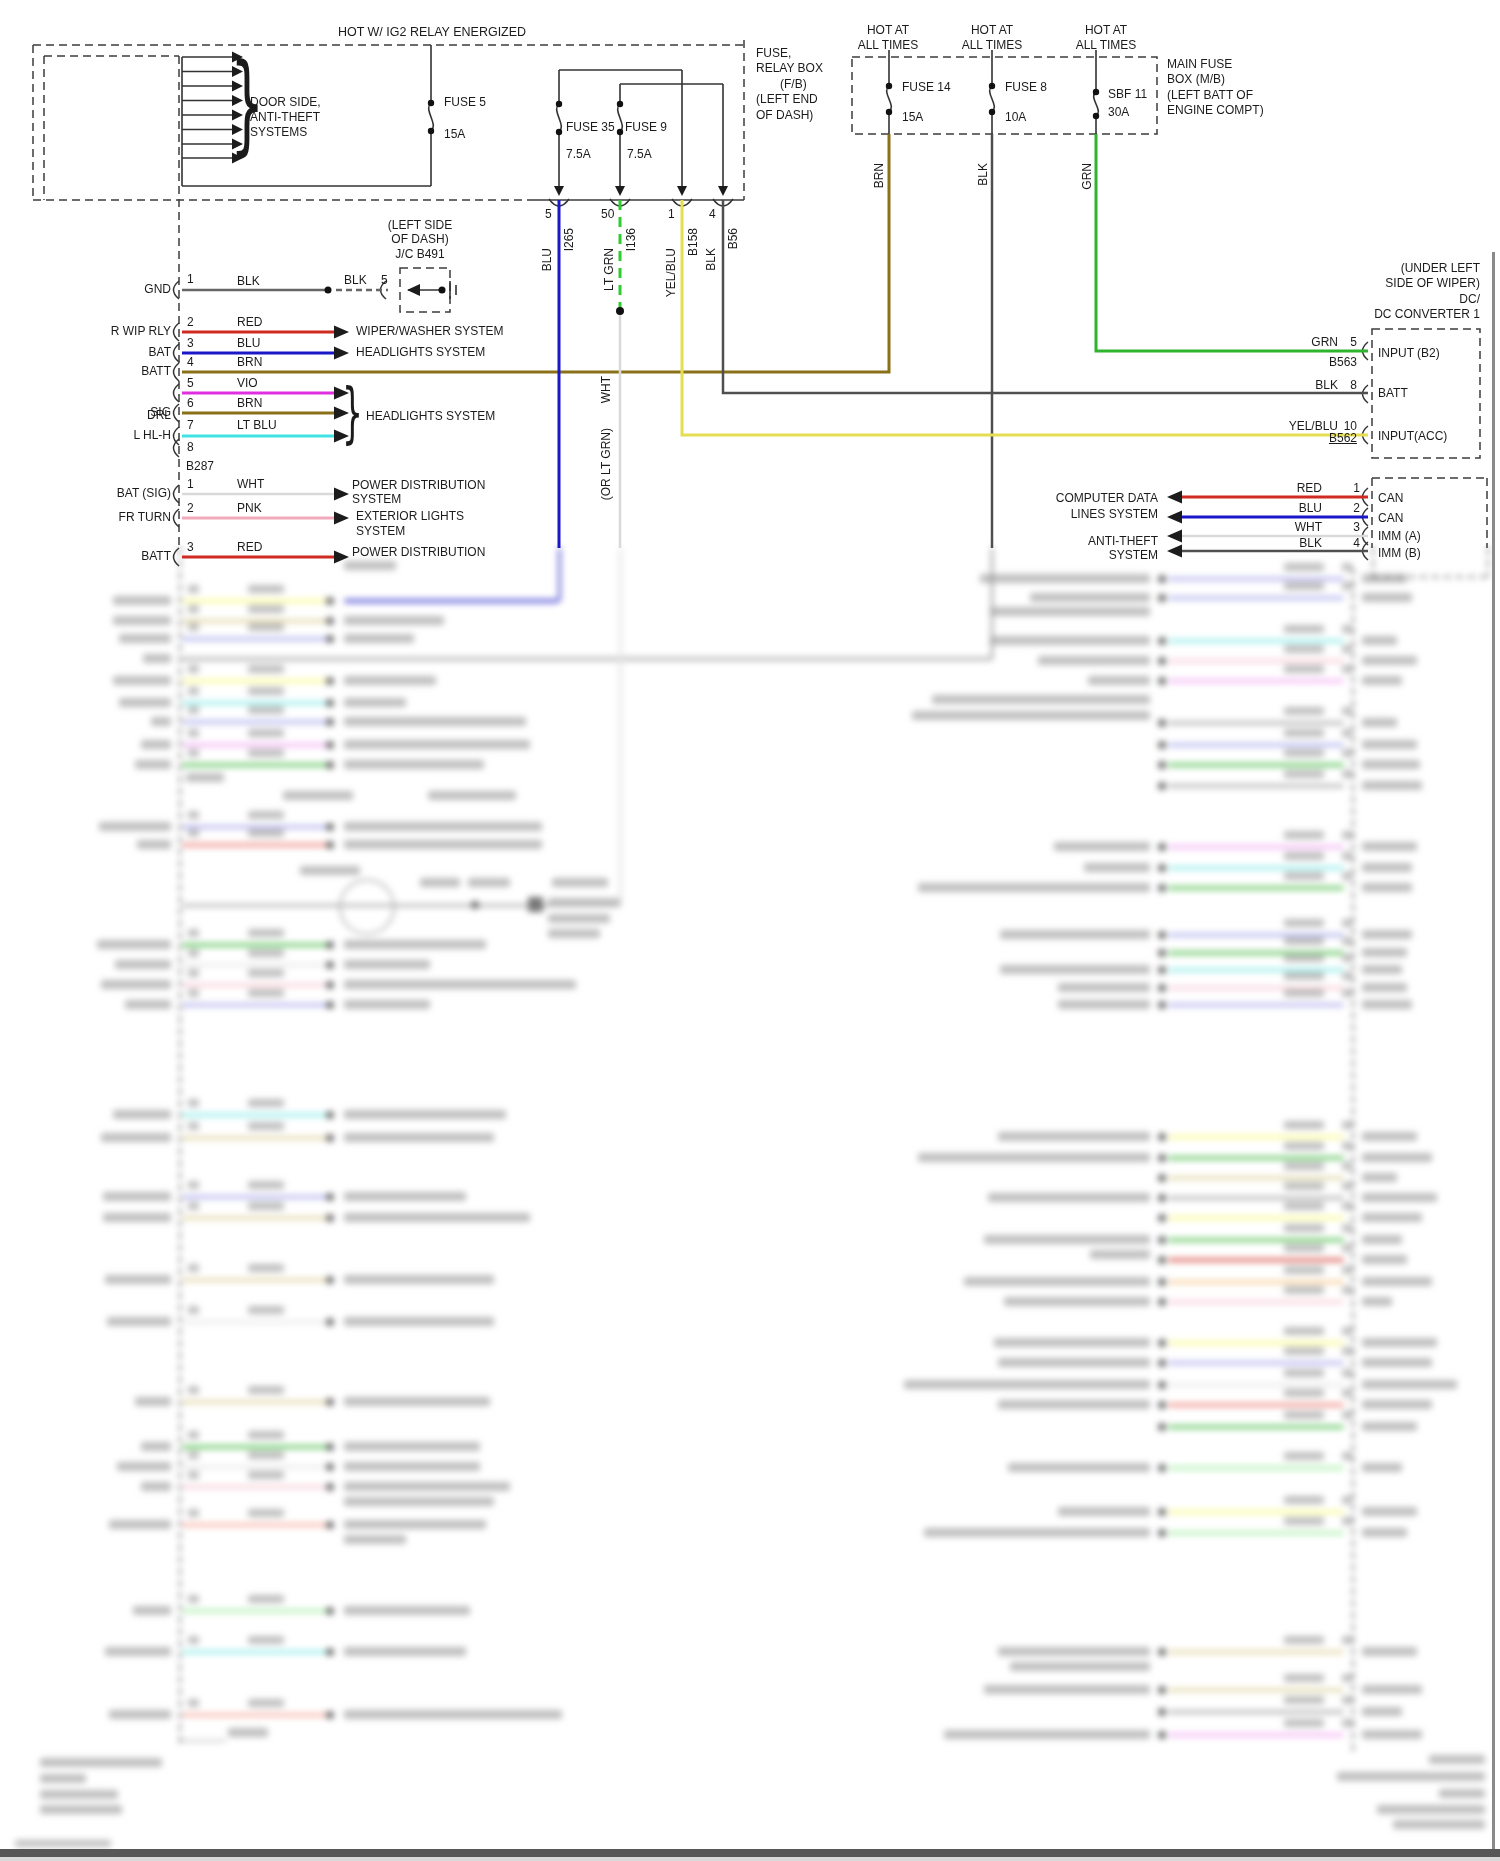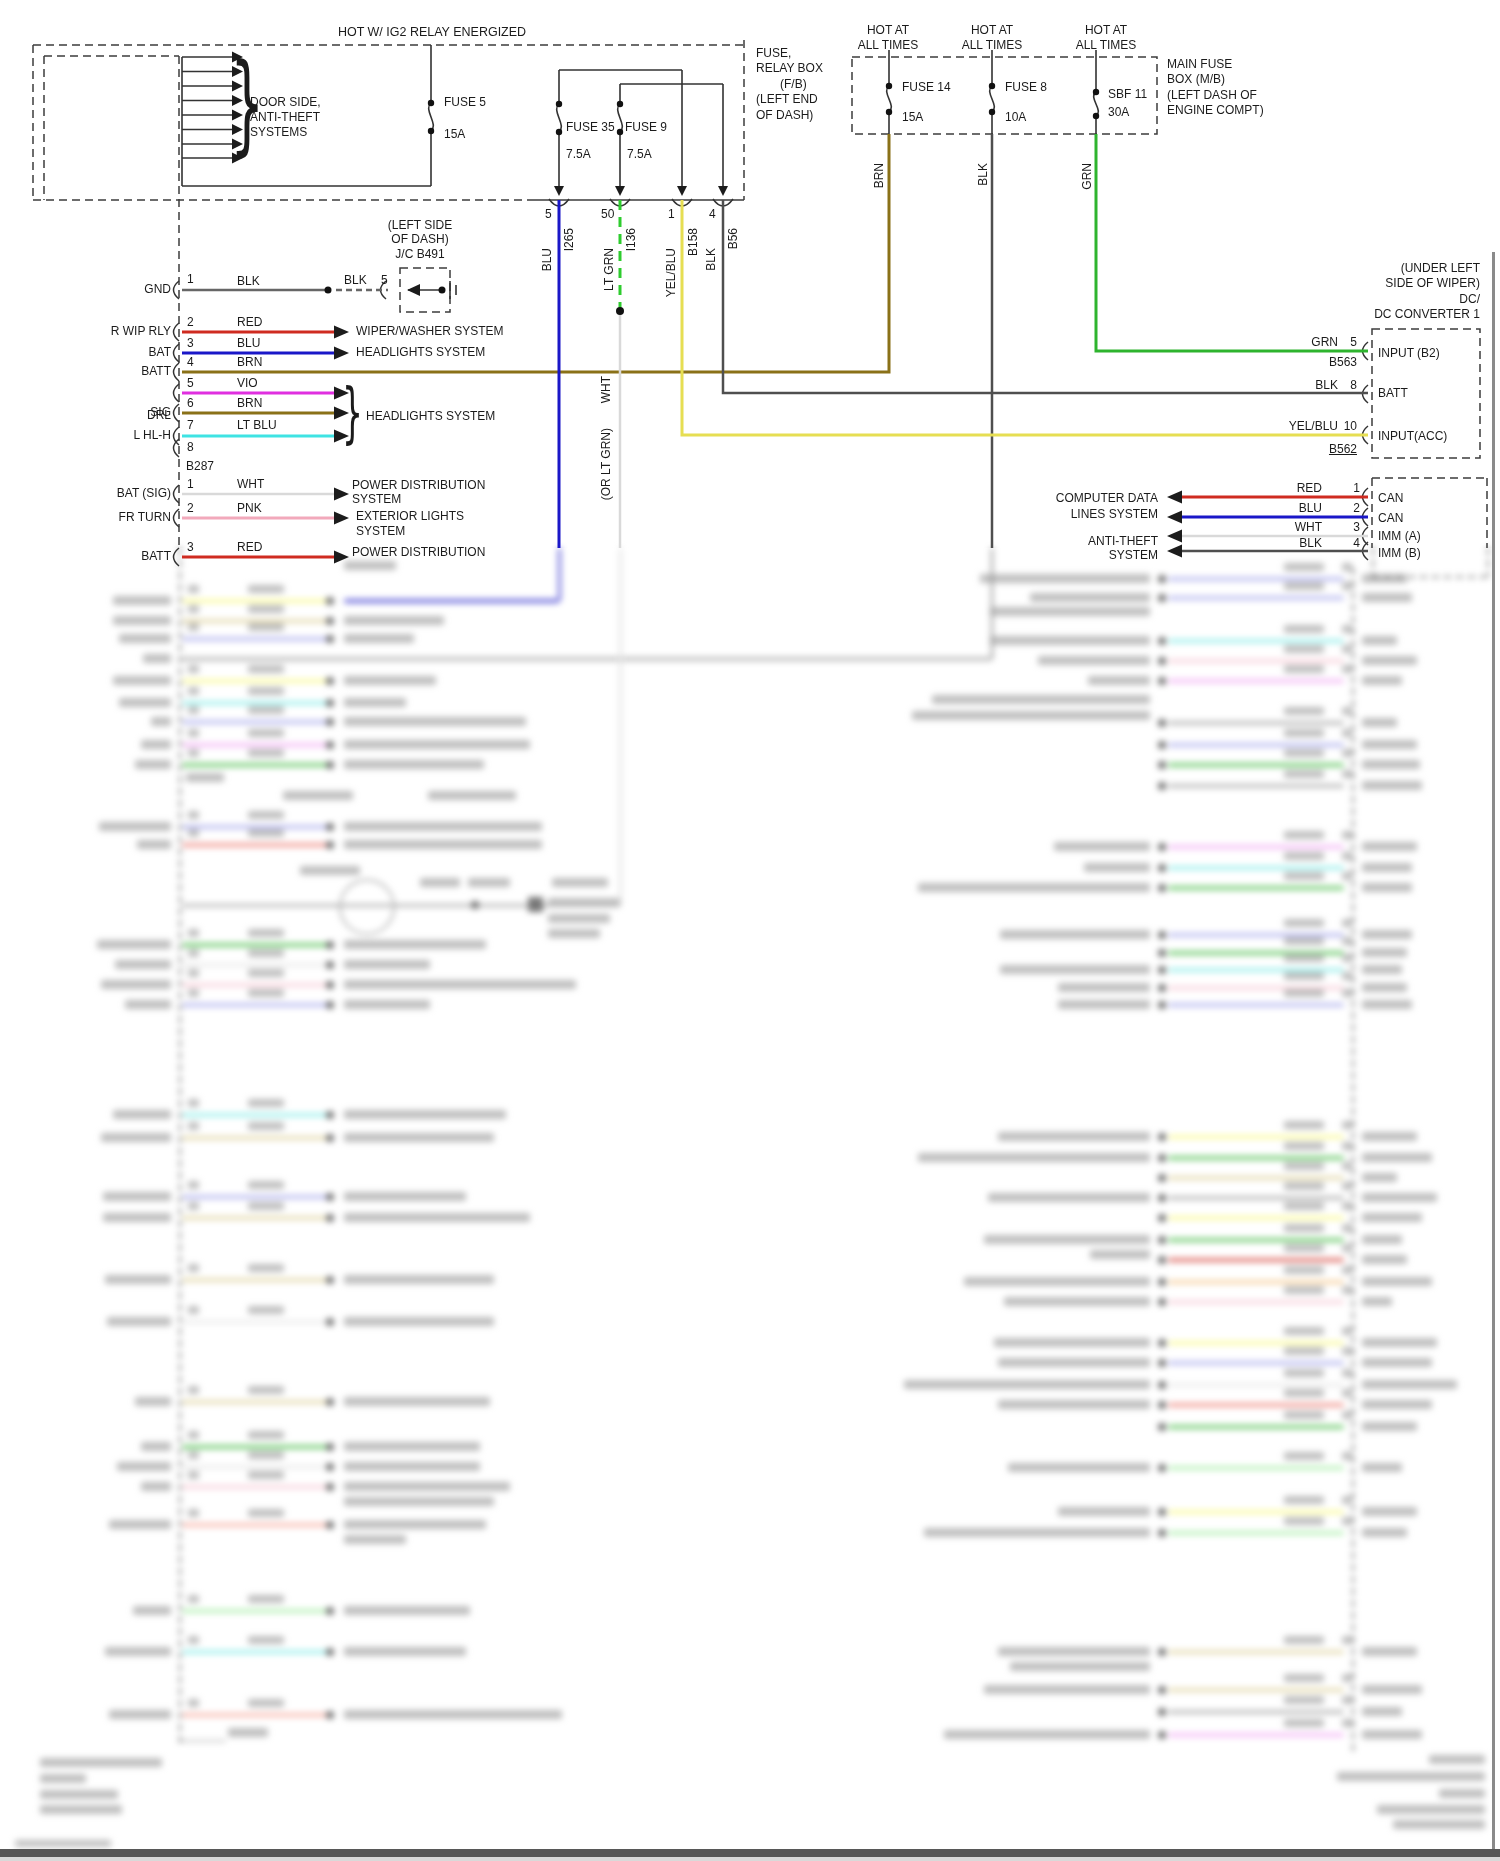--- a/index.html
+++ b/index.html
@@ -583,21 +583,21 @@
       <div class="lbl c" style="left: 1106px; top: 24px;">HOT AT</div>
       <div class="lbl c" style="left: 1106px; top: 39px;">ALL TIMES</div>
       <div class="lbl" style="left: 902px; top: 81px;">FUSE 14</div>
       <div class="lbl" style="left: 902px; top: 111px;">15A</div>
       <div class="lbl" style="left: 1005px; top: 81px;">FUSE 8</div>
       <div class="lbl" style="left: 1005px; top: 111px;">10A</div>
       <div class="lbl" style="left: 1108px; top: 88px;">SBF 11</div>
       <div class="lbl" style="left: 1108px; top: 106px;">30A</div>
       <div class="lbl" style="left: 1167px; top: 58px;">MAIN FUSE</div>
       <div class="lbl" style="left: 1167px; top: 73px;">BOX (M/B)</div>
-      <div class="lbl" style="left: 1167px; top: 89px;">(LEFT DASH OF</div>
+      <div class="lbl" style="left: 1167px; top: 89px;">(LEFT BATT OF</div>
       <div class="lbl" style="left: 1167px; top: 104px;">ENGINE COMPT)</div>
       <div class="lbl v" style="left: 873px; top: 163px;">BRN</div>
       <div class="lbl v" style="left: 977px; top: 163px;">BLK</div>
       <div class="lbl v" style="left: 1081px; top: 163px;">GRN</div>
       <div class="lbl v" style="left: 541px; top: 248px;">BLU</div>
       <div class="lbl" style="left: 545px; top: 208px;">5</div>
       <div class="lbl v" style="left: 563px; top: 228px;">I265</div>
       <div class="lbl v" style="left: 603px; top: 248px;">LT GRN</div>
       <div class="lbl" style="left: 601px; top: 208px;">50</div>
       <div class="lbl v" style="left: 625px; top: 228px;">I136</div>
@@ -659,21 +659,21 @@
       <div class="lbl r" style="left: 1480px; top: 277px;">SIDE OF WIPER)</div>
       <div class="lbl r" style="left: 1480px; top: 293px;">DC/</div>
       <div class="lbl r" style="left: 1480px; top: 308px;">DC CONVERTER 1</div>
       <div class="lbl r" style="left: 1338px; top: 336px;">GRN</div>
       <div class="lbl r" style="left: 1357px; top: 336px;">5</div>
       <div class="lbl r" style="left: 1357px; top: 356px;">B563</div>
       <div class="lbl r" style="left: 1338px; top: 379px;">BLK</div>
       <div class="lbl r" style="left: 1357px; top: 379px;">8</div>
       <div class="lbl r" style="left: 1338px; top: 420px;">YEL/BLU</div>
       <div class="lbl r" style="left: 1357px; top: 420px;">10</div>
-      <div class="lbl r" style="left: 1357px; top: 443px; text-decoration: underline;">B562</div>
+      <div class="lbl r" style="left: 1357px; top: 432px; text-decoration: underline;">B562</div>
       <div class="lbl" style="left: 1378px; top: 347px;">INPUT (B2)</div>
       <div class="lbl" style="left: 1378px; top: 387px;">BATT</div>
       <div class="lbl" style="left: 1378px; top: 430px;">INPUT(ACC)</div>
       <div class="lbl r" style="left: 1322px; top: 482px;">RED</div>
       <div class="lbl r" style="left: 1360px; top: 482px;">1</div>
       <div class="lbl r" style="left: 1322px; top: 502px;">BLU</div>
       <div class="lbl r" style="left: 1360px; top: 502px;">2</div>
       <div class="lbl r" style="left: 1322px; top: 521px;">WHT</div>
       <div class="lbl r" style="left: 1360px; top: 521px;">3</div>
       <div class="lbl r" style="left: 1322px; top: 537px;">BLK</div>

